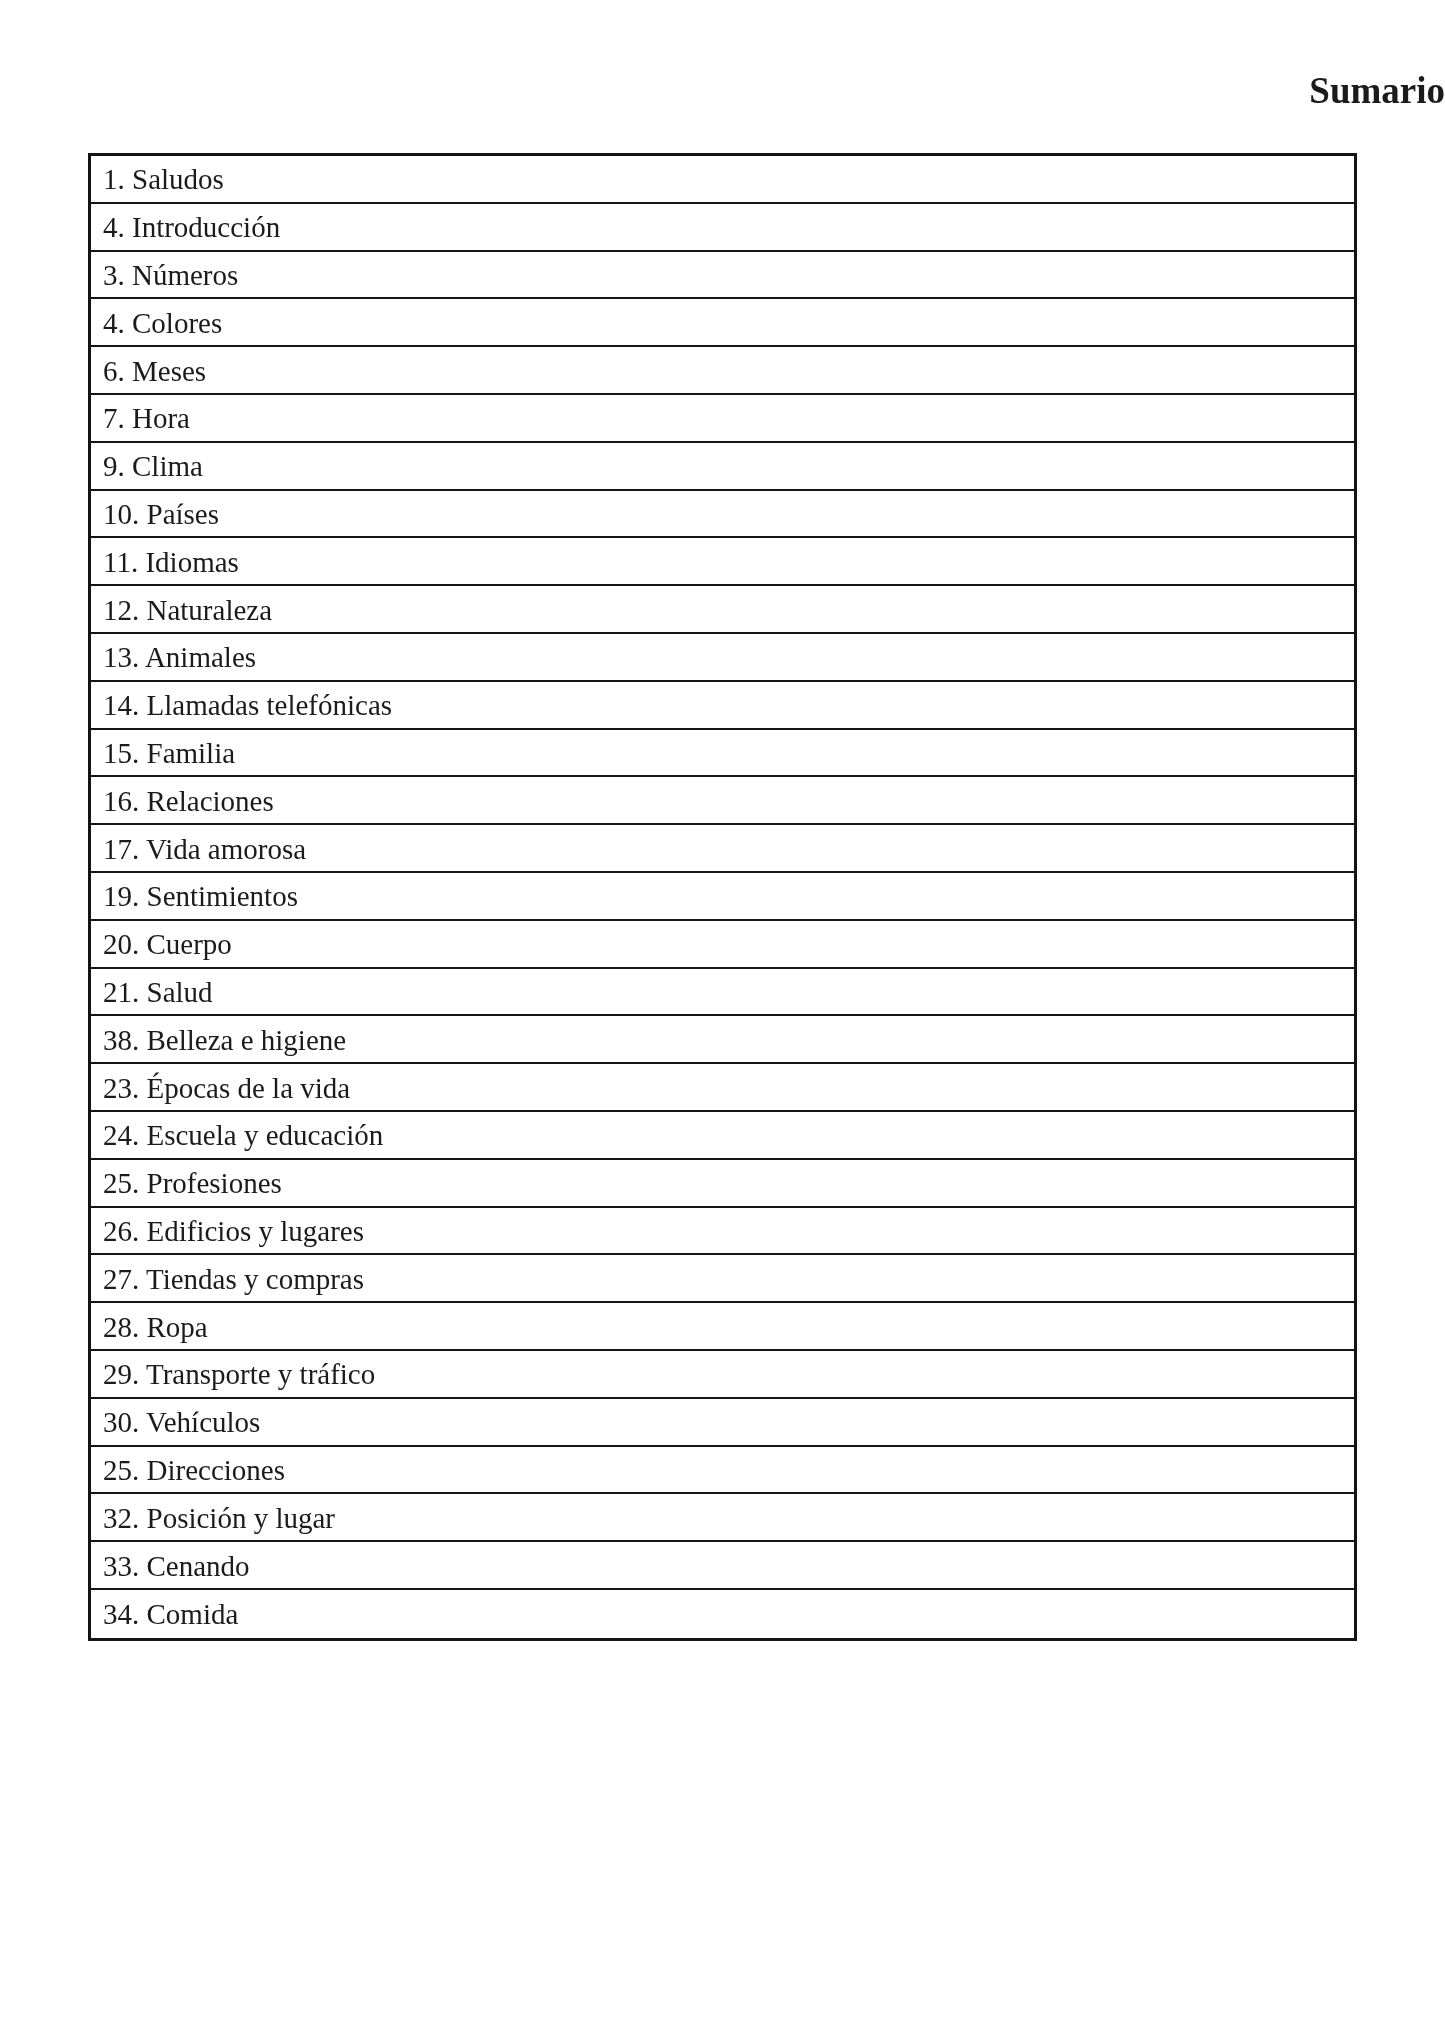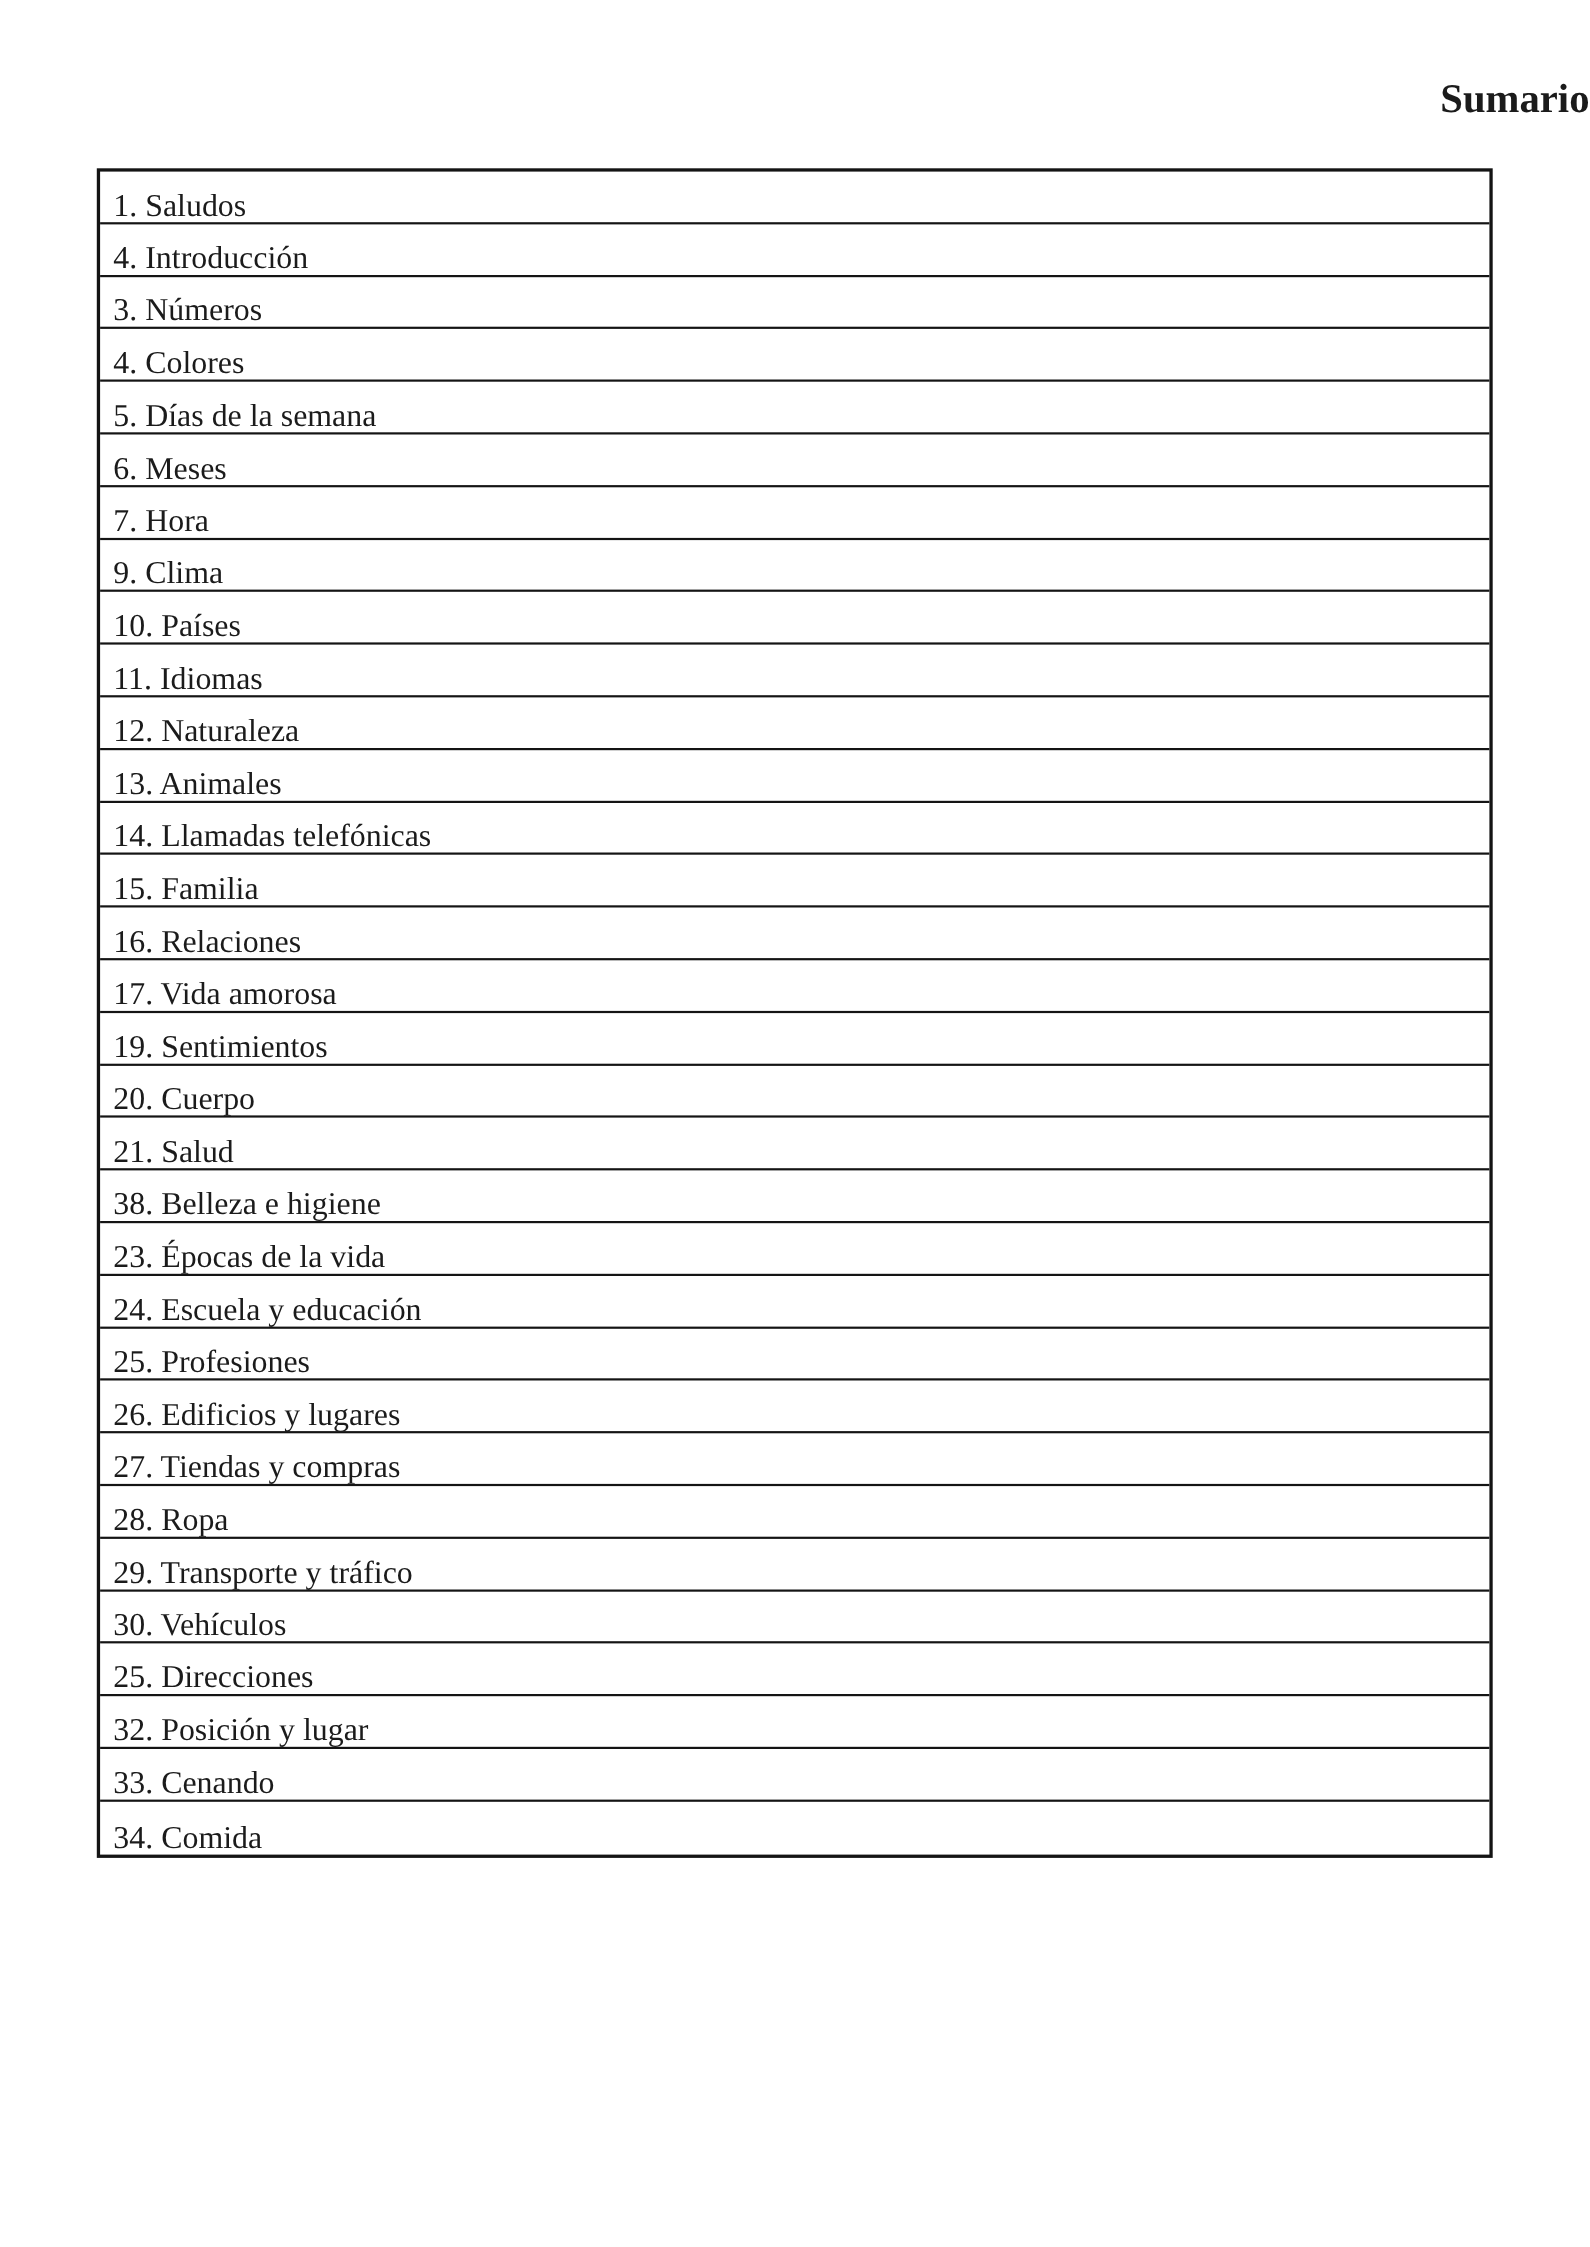--- a/index.html
+++ b/index.html
@@ -38,21 +38,21 @@
     left: 88px;
     top: 153px;
     width: 1269px;
     border: 3px solid var(--border-color);
     background: var(--bg-color);
   }
   .toc-row {
     height: 47.8px;
     border-bottom: 2px solid var(--border-color);
     display: flex;
-    align-items: flex-end;
+    align-items: center;
     padding-left: 12px;
     padding-top: 2px;
   }
   .toc-row:last-child {
     border-bottom: none;
   }
   .toc-row-text {
     font-size: 29px;
     line-height: 1;
     white-space: nowrap;
@@ -75,23 +75,20 @@
   </div>
 
   <div class="toc-row">
     <span class="toc-row-text">3. Números</span>
   </div>
 
   <div class="toc-row">
     <span class="toc-row-text">4. Colores</span>
   </div>
 
-  <div class="toc-row">
-    <span class="toc-row-text">5. Días de la semana</span>
-  </div>
 
   <div class="toc-row">
     <span class="toc-row-text">6. Meses</span>
   </div>
 
   <div class="toc-row">
     <span class="toc-row-text">7. Hora</span>
   </div>
 
 

